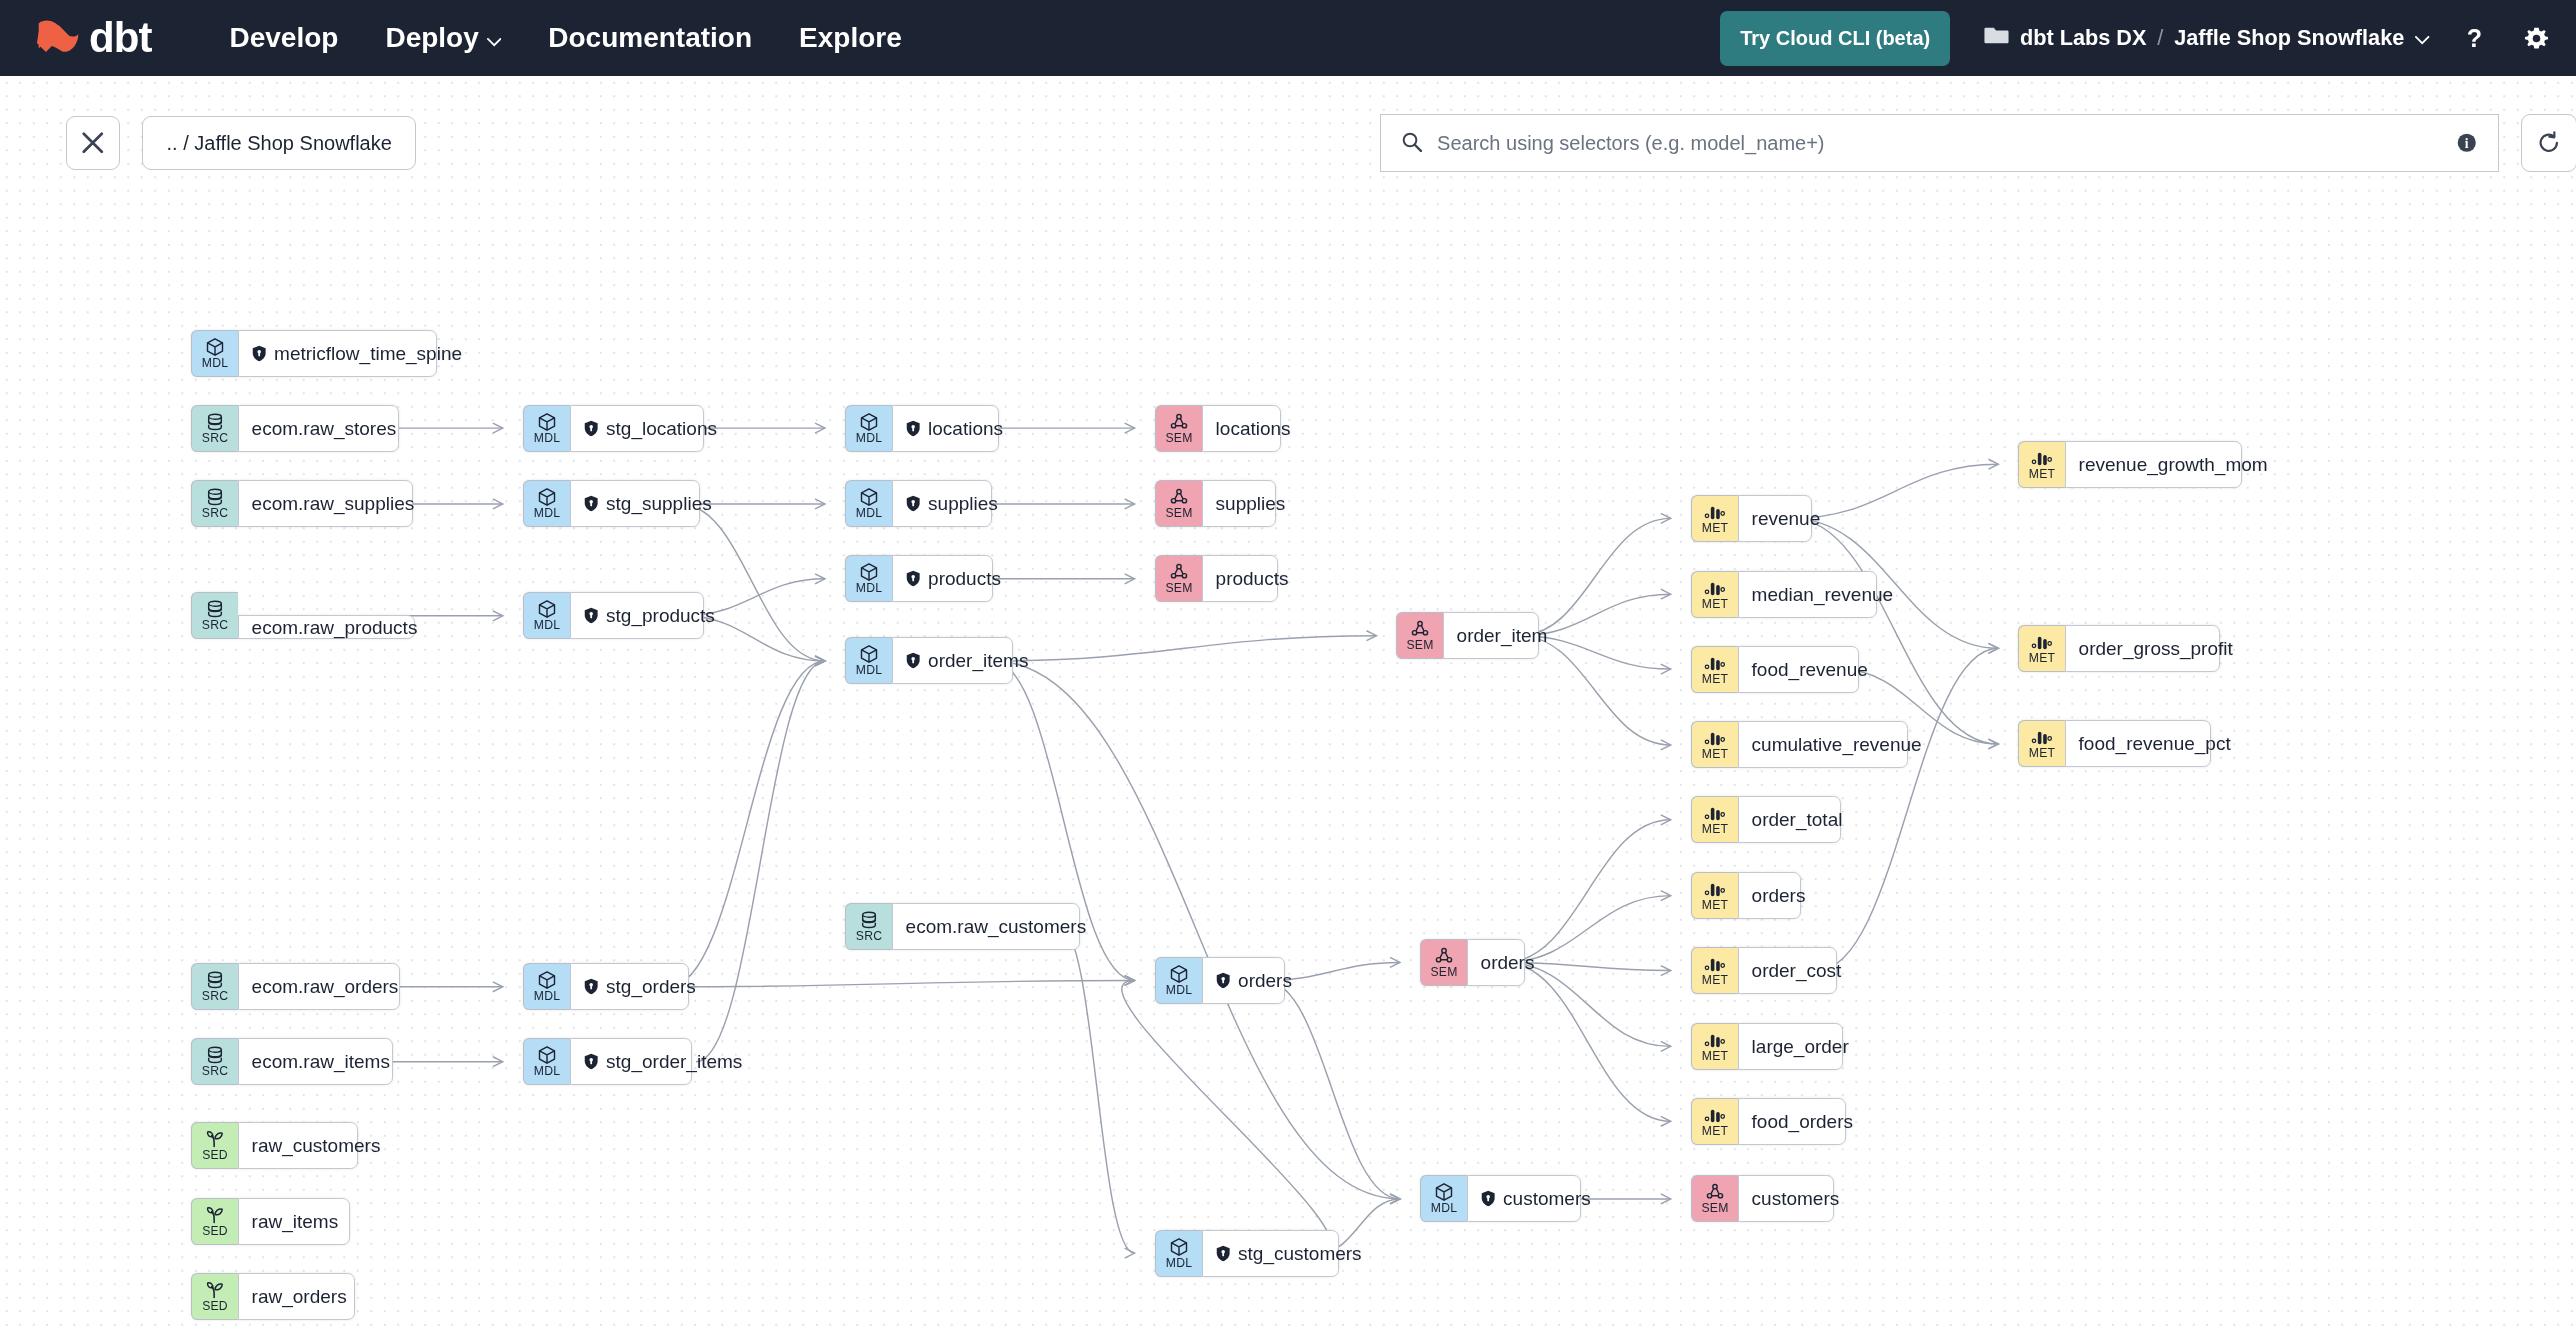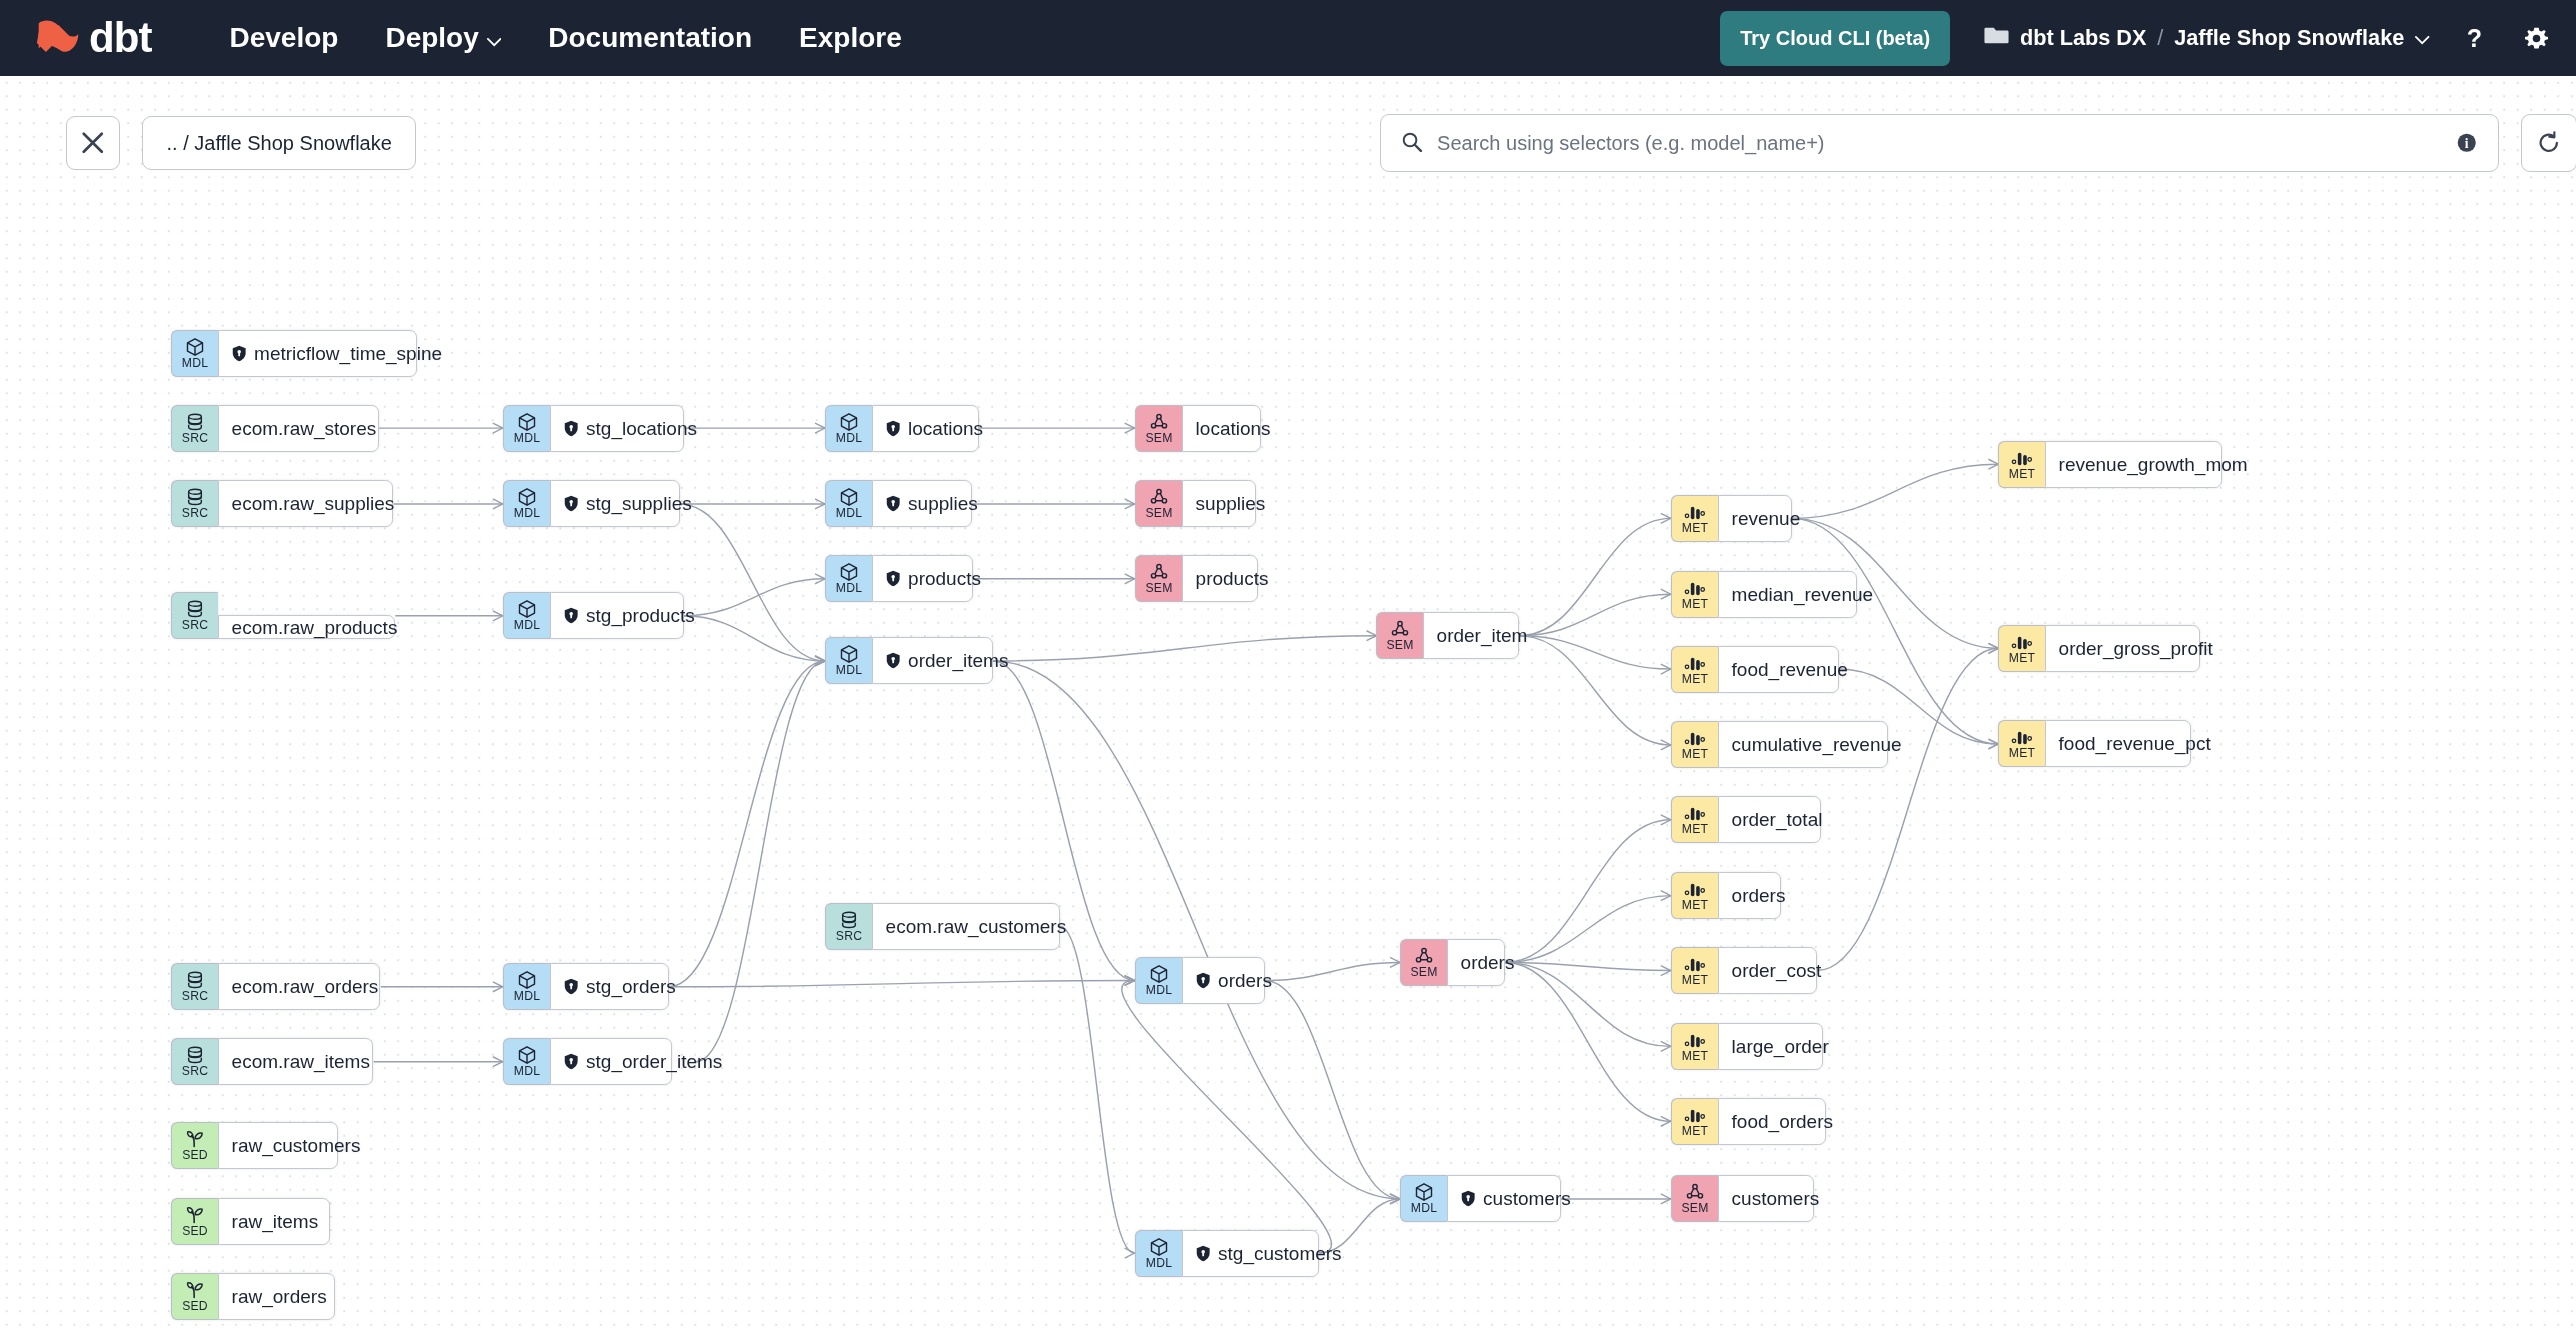--- a/index.html
+++ b/index.html
@@ -70,21 +70,21 @@
     position: absolute; left: 110px; top: 40px;
     height: 54px; padding: 0 23.5px;
     background: #ffffff; border: 0.9px solid #c2c7d0; border-radius: 9px;
     display: flex; align-items: center;
     font-size: 20px; color: #1c2333; white-space: nowrap;
     cursor: pointer;
   }
   #search-wrap {
     position: absolute; left: 1348px; top: 38px;
     width: 1119px; height: 58px;
-    background: #ffffff; border: 0.9px solid #c2c7d0; border-radius: 9px;
+    background: #ffffff; border: 0.9px solid #c2c7d0; border-radius: 0;
     display: flex; align-items: center; padding: 0 20px;
   }
   #search-input {
     flex: 1; border: none; outline: none;
     font-size: 20px; color: #1c2333;
     font-family: "Liberation Sans", sans-serif;
     margin-left: 14.4px; background: transparent;
   }
   #search-input::placeholder { color: #6b7280; }
   #search-info-icon { cursor: pointer; display: flex; }
@@ -115,20 +115,21 @@
     cursor: pointer;
     filter: drop-shadow(0 0.9px 1.8px rgba(28,35,51,0.10));
   }
   .node-badge {
     width: 47px; flex: 0 0 47px;
     border-radius: 6.3px 0 0 6.3px;
     border: 0.9px solid #b9bec9; border-right: none;
     display: flex; flex-direction: column;
     align-items: center; justify-content: center;
     gap: 0px;
+    margin-left: 20px;
   }
   .node-badge .bi { height: 20px; display: flex; align-items: flex-end; }
   .node-badge .bt {
     font-size: 12.2px; font-weight: 500; color: #1c2333;
     line-height: 12.6px; letter-spacing: 0.2px;
   }
   .node-body {
     background: #ffffff;
     border: 0.9px solid #c2c7d0; border-left: 0.9px solid #c2c7d0;
     border-radius: 0 7.2px 7.2px 0;

